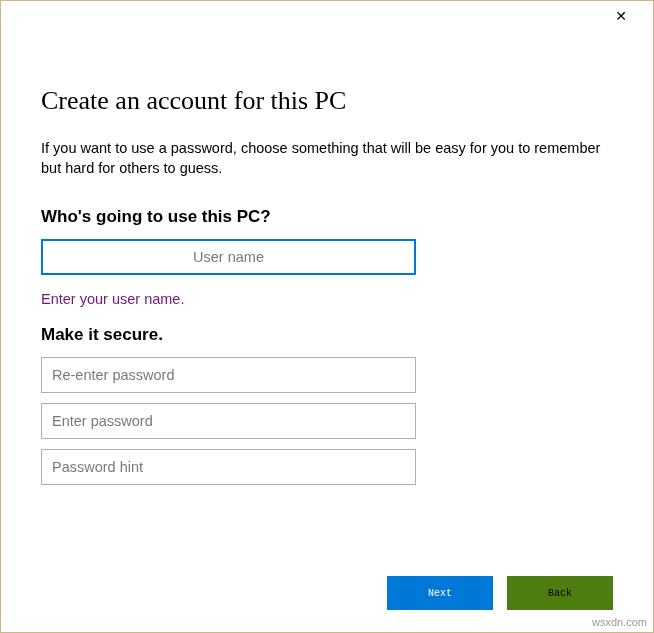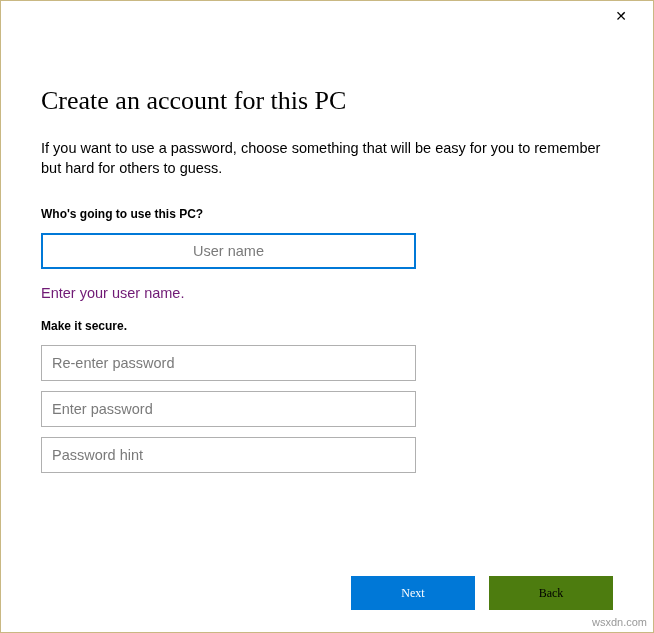--- a/index.html
+++ b/index.html
@@ -42,21 +42,21 @@
       margin-bottom: 22px;
       font-family: Liberation Serif, serif;
     }
     .subtitle {
       font-size: 14.5px;
       color: #000;
       line-height: 1.4;
       margin-bottom: 28px;
     }
     .section-label {
-      font-size: 12px;
+      font-size: 17px;
       font-weight: 600;
       color: #000;
       margin-bottom: 12px;
     }
     .text-input {
       width: 375px;
       height: 36px;
       padding: 0 10px;
       font-size: 14.5px;
       font-family: inherit;
@@ -81,24 +81,24 @@
       margin-bottom: 18px;
     }
     .footer {
       position: absolute;
       bottom: 22px;
       right: 40px;
       display: flex;
       gap: 14px;
     }
     .btn {
-      width: 124px;
+      width: 106px;
       height: 34px;
-      font-size: 12px;
-      font-family: Liberation Serif, serif;
+      font-size: 10px;
+      font-family: Liberation Mono, monospace;
       border: none;
       cursor: pointer;
     }
     .btn-primary {
       background: #0078d7;
       color: #fff;
     }
     .btn-secondary {
       background: #4d7c0f;
       color: #000;

